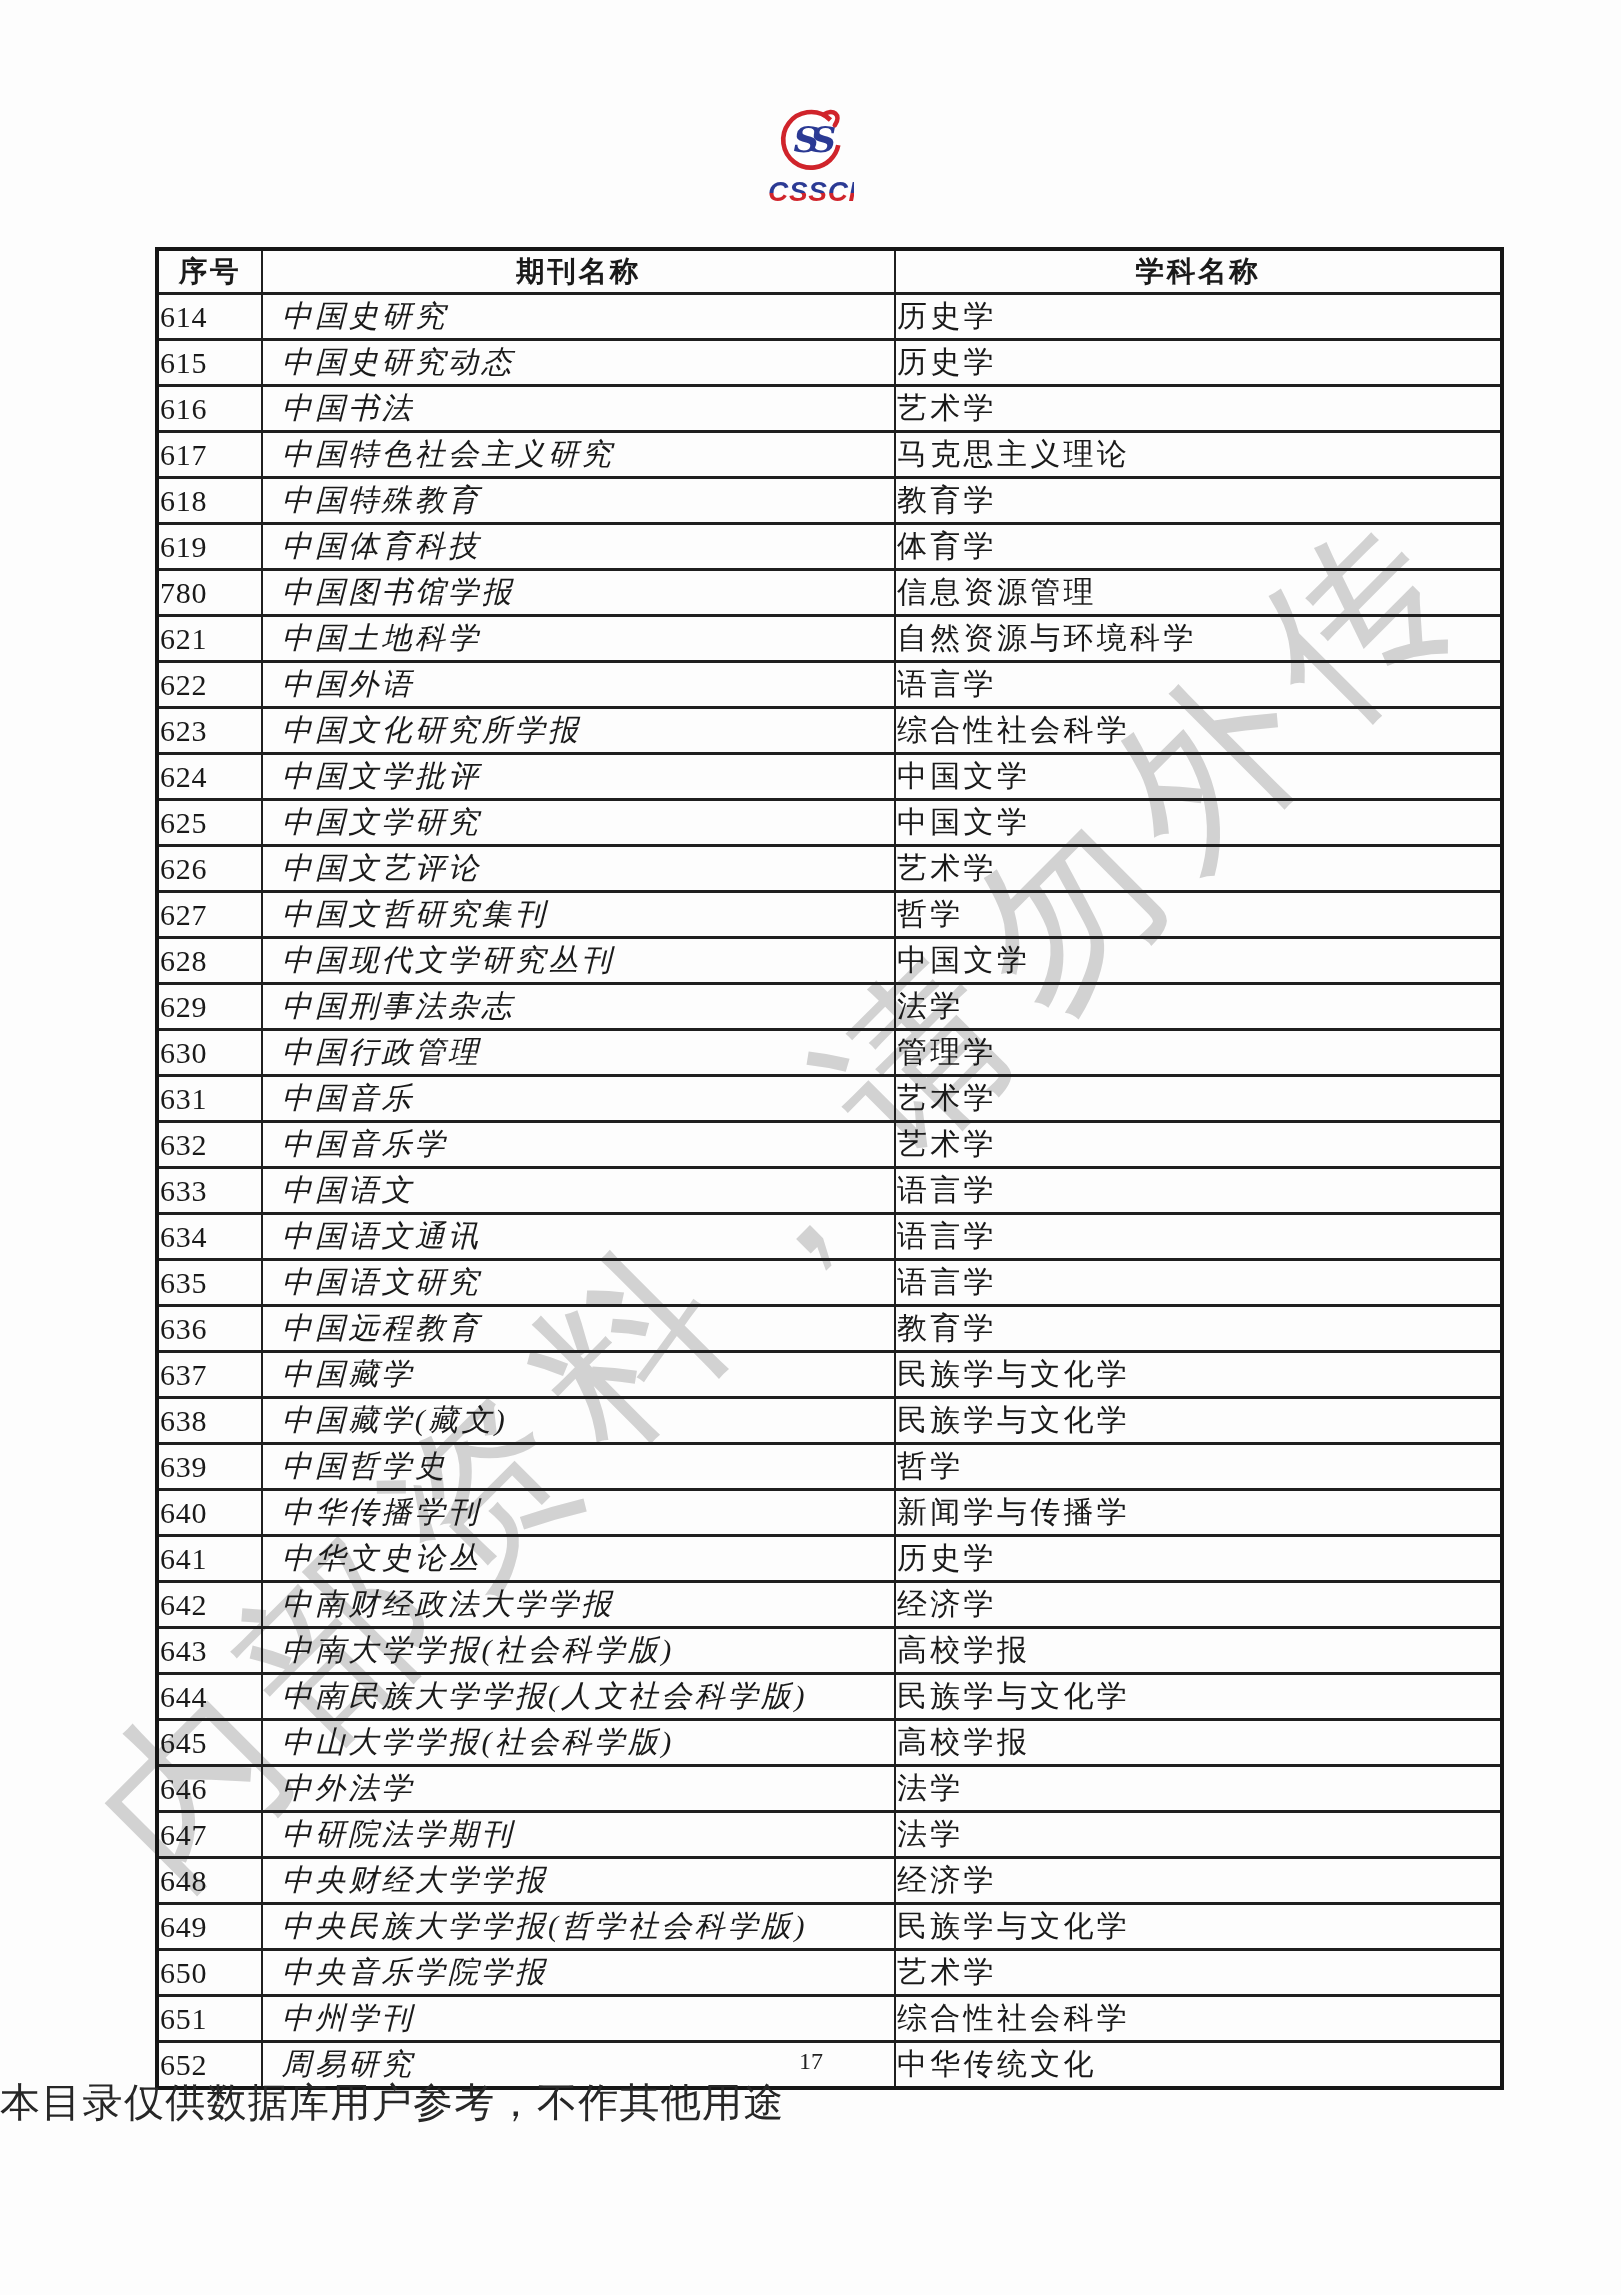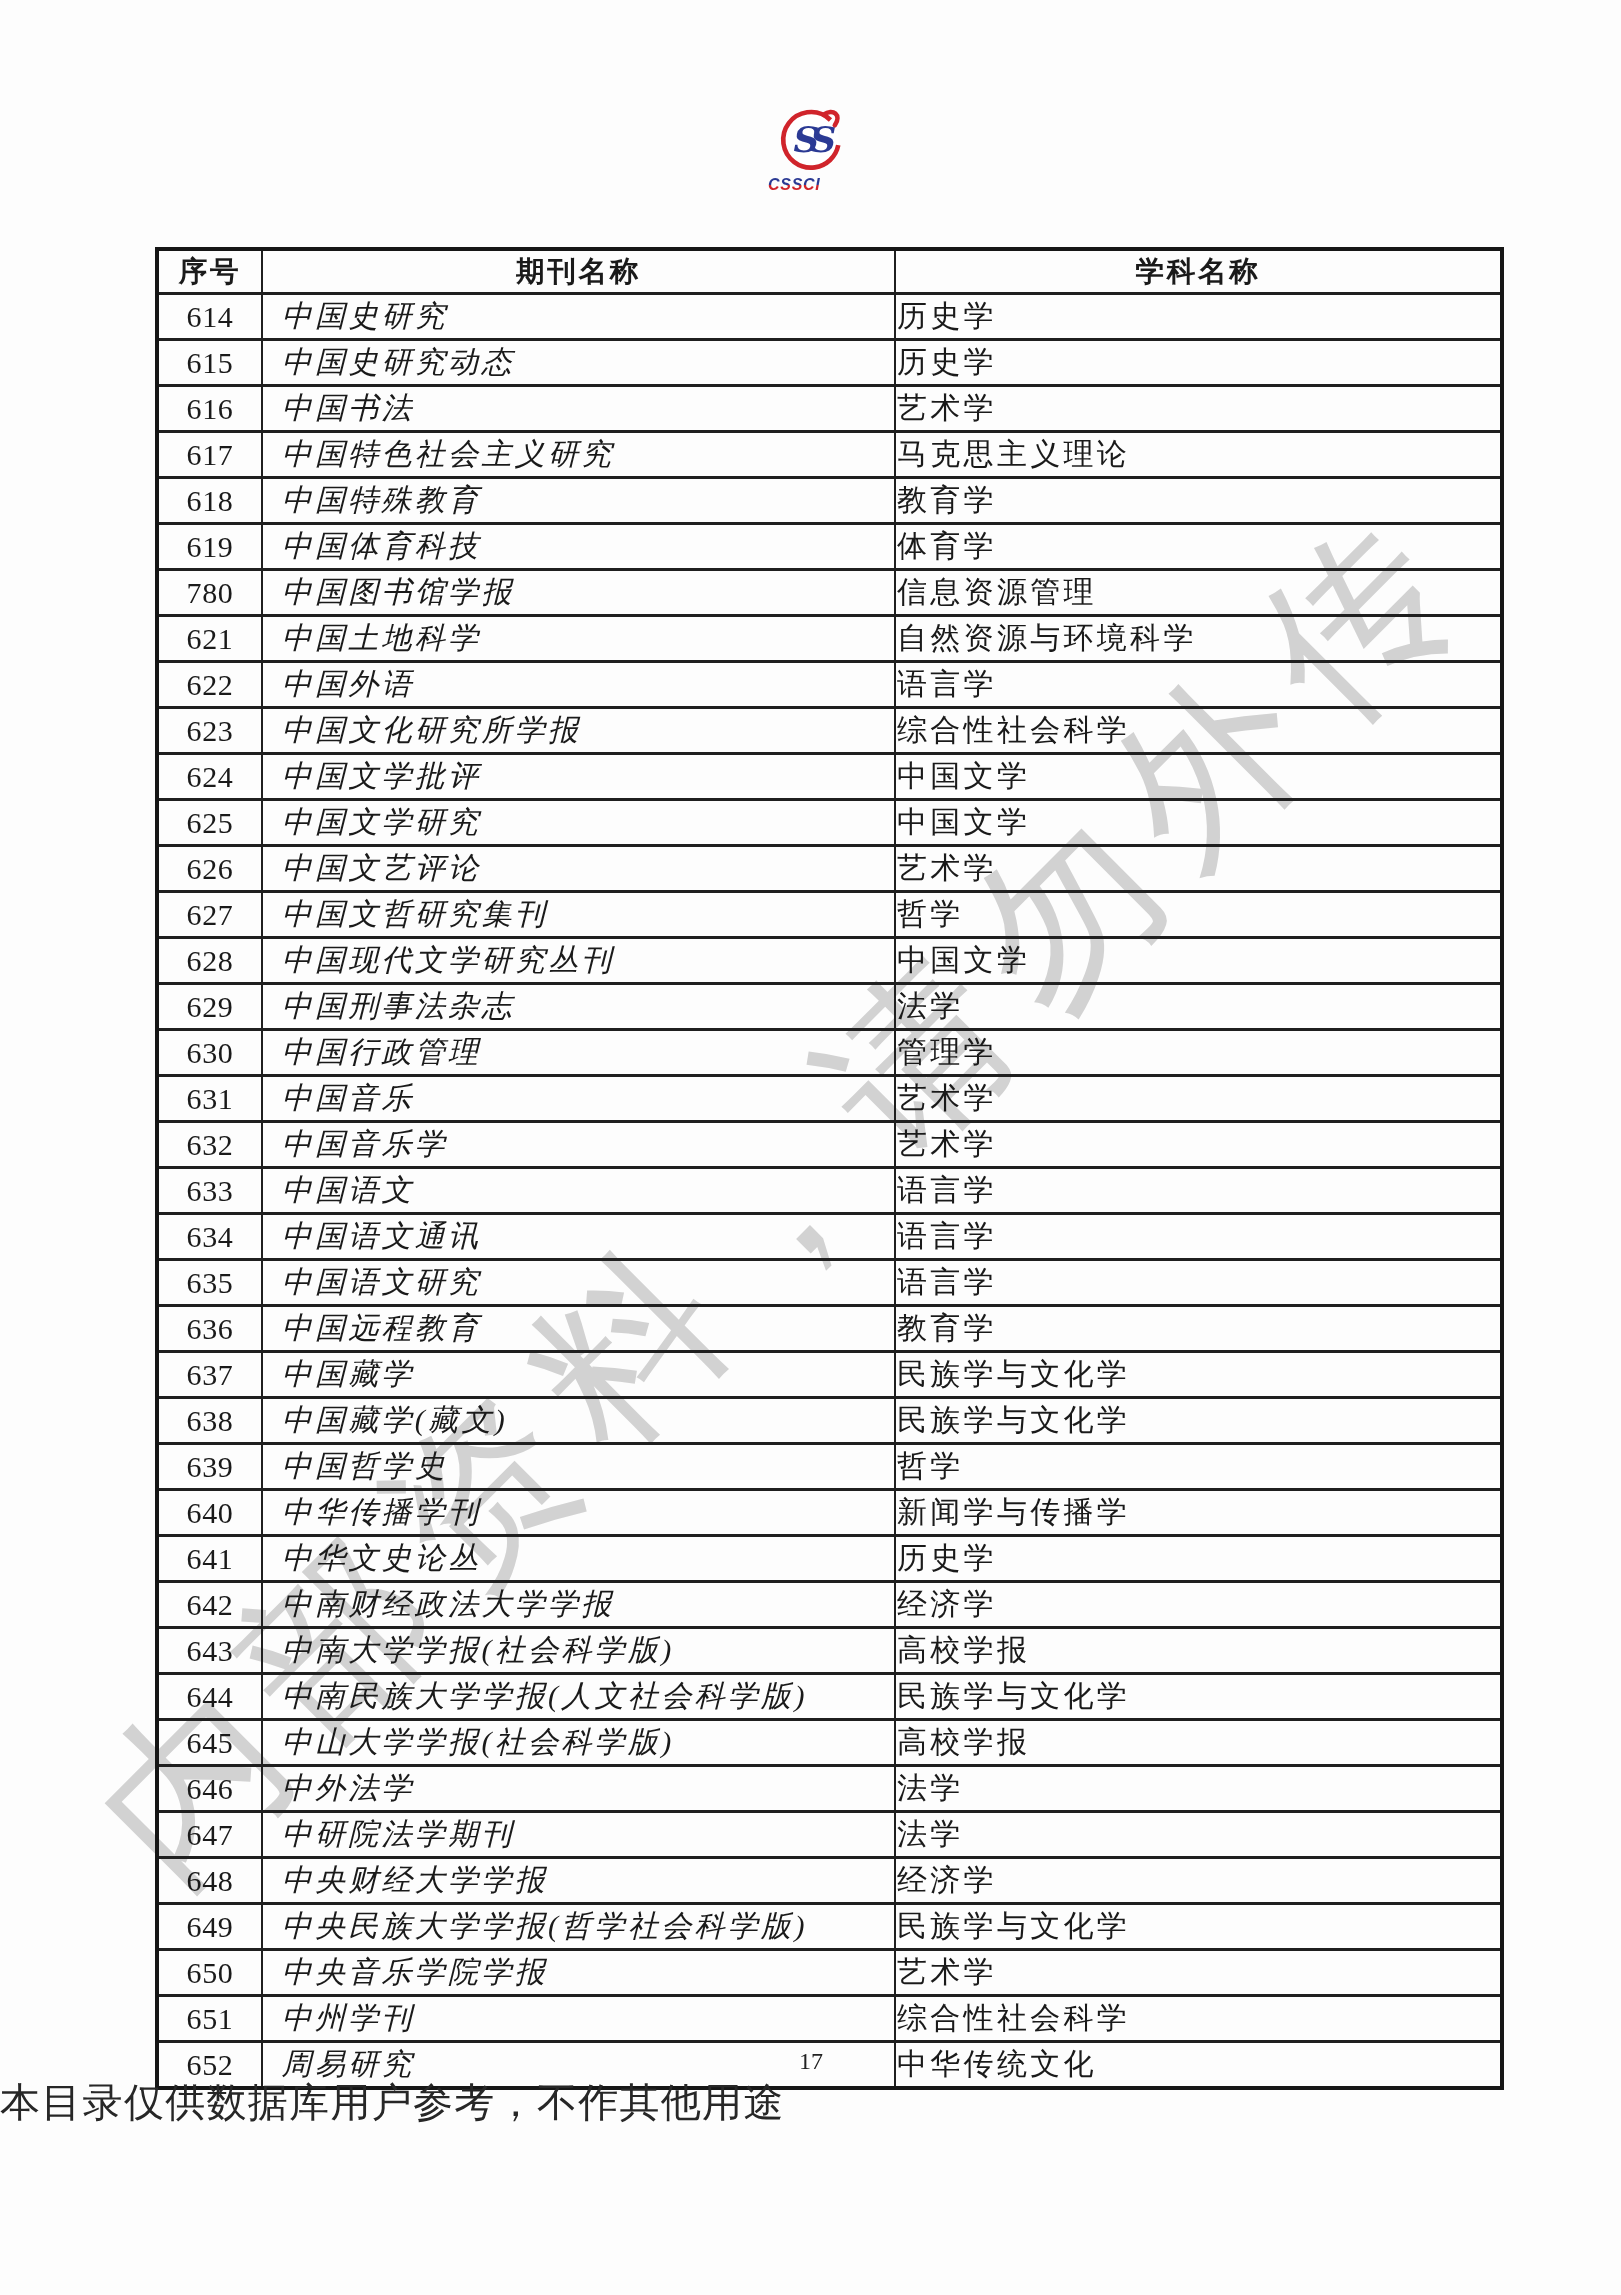--- a/index.html
+++ b/index.html
@@ -13,41 +13,41 @@
     transform:translate(-50%,-50%) rotate(-45deg);
     font-size:179px;letter-spacing:26.6px;white-space:nowrap;
     color:rgba(125,125,125,0.33);
     font-family:"DejaVu Serif","Liberation Serif",serif;
     z-index:1;pointer-events:none;
   }
   
   .logo{position:absolute;left:768px;top:106px;width:86px;text-align:left;z-index:2;}
   .logo svg{display:block;margin:0 auto;}
   .logo-text{
-    margin-top:1.3px;font-size:16px;font-weight:bold;font-style:italic;letter-spacing:0.7px;
+    margin-top:1.3px;font-size:28px;font-weight:bold;font-style:italic;letter-spacing:0.7px;
     font-family:"Liberation Sans","DejaVu Sans",sans-serif;color:#2b3a94;
   }
   @supports ((-webkit-background-clip:text) or (background-clip:text)){
     .logo-text{
       background:linear-gradient(180deg,#2b3a94 0%,#2b3a94 52%,#d0242b 52%,#d0242b 100%);
       -webkit-background-clip:text;background-clip:text;-webkit-text-fill-color:transparent;
     }
   }
   
   table.list{
     position:absolute;left:155px;top:247px;width:1331px;z-index:2;
     border-collapse:collapse;table-layout:fixed;background:transparent;
     border:4px solid #161616;
   }
   table.list th,table.list td{
     border-top:3.3px solid #1f1f1f;border-bottom:3.3px solid #1f1f1f;
     border-left:2px solid #1f1f1f;border-right:2px solid #1f1f1f;
     white-space:nowrap;overflow:hidden;vertical-align:middle;background:transparent;
   }
-  th.c-no,td.c-no{width:100px;text-align:center;}
+  th.c-no,td.c-no{width:100px;text-align:left;}
   th.c-j ,td.c-j {width:629px;}
   th.c-s ,td.c-s {width:602px;}
   table.list th{height:37px;font-size:28.6px;font-weight:bold;text-align:center;letter-spacing:2.7px;}
   table.list td{height:41px;font-size:30px;}
   td.c-no{font-size:28.6px;letter-spacing:0.7px;}
   td.c-j{padding-left:18.6px;letter-spacing:3.3px;font-style:italic;}
   td.c-s{padding-left:1px;letter-spacing:3.3px;}
   
   .page-num{
     position:absolute;top:2048px;left:0;width:100%;text-align:center;

